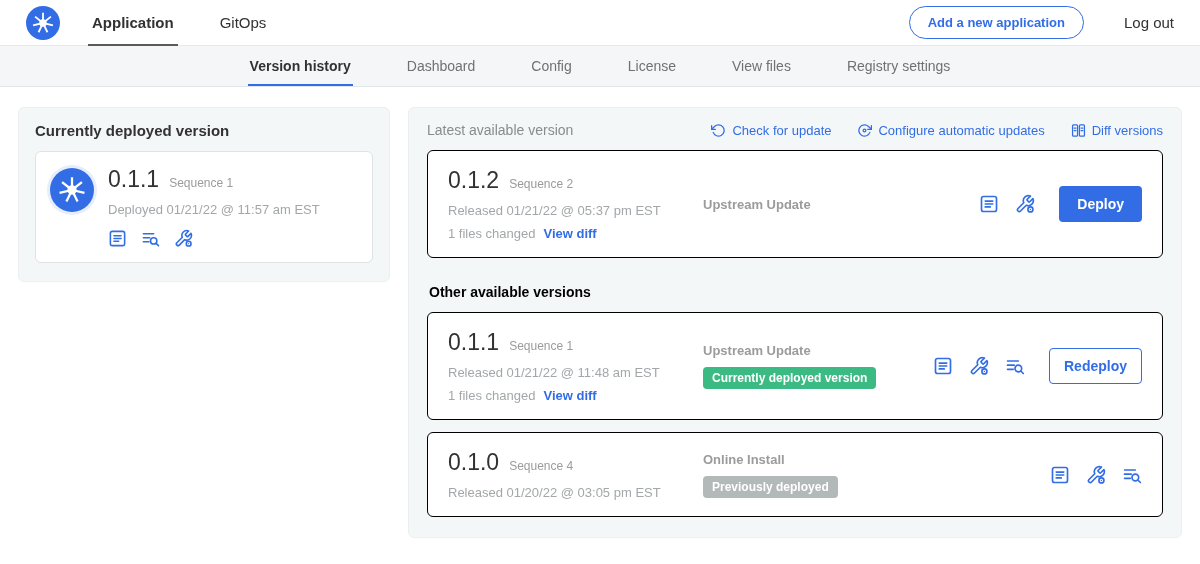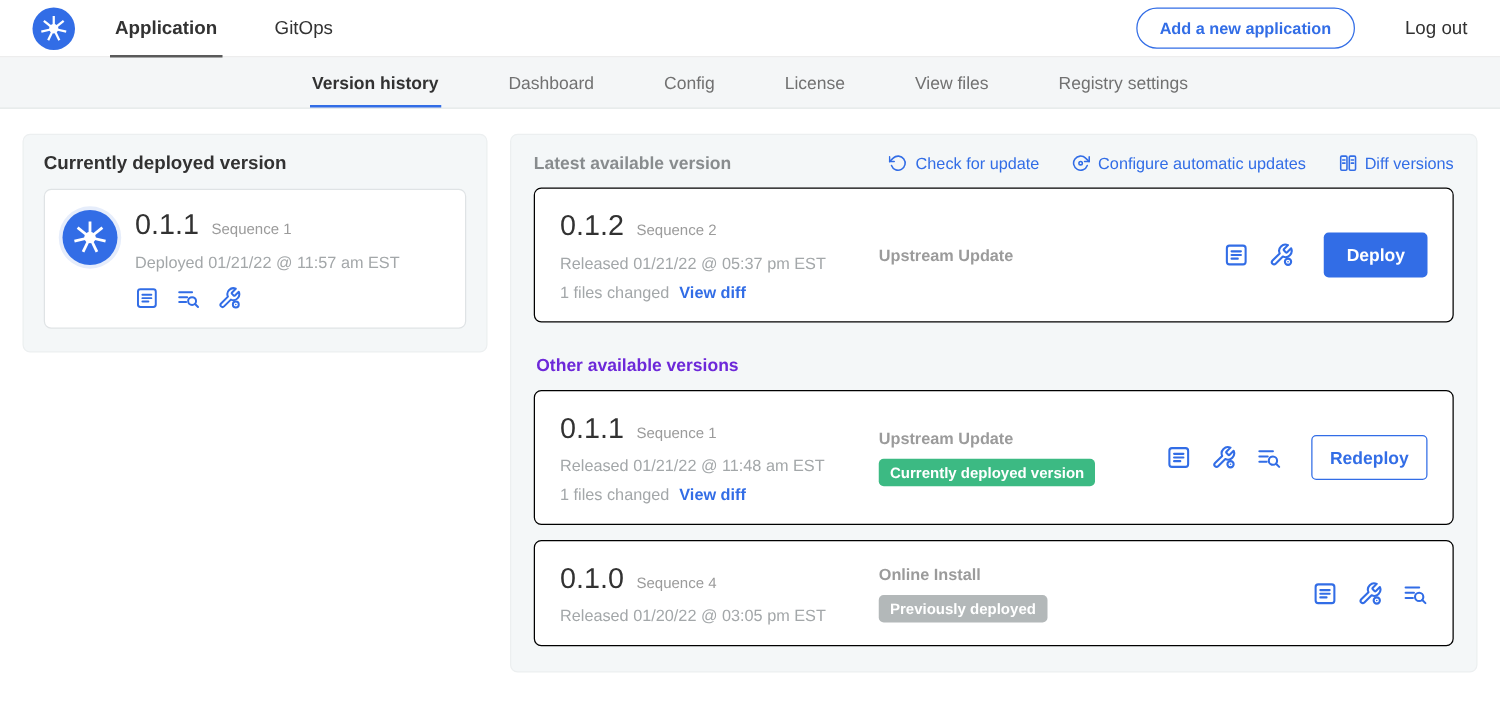--- a/index.html
+++ b/index.html
@@ -44,25 +44,25 @@
   .dep-version-row { display: flex; align-items: baseline; gap: 10px; }
   .version-number { font-size: 23px; font-weight: normal; color: #323232; }
   .sequence-label { font-size: 12px; color: #9b9b9b; }
   .muted-line { font-size: 13px; color: #a3a7a9; margin-top: 9px; }
   .icon-row { display: flex; gap: 14px; margin-top: 12px; align-items: center; }
   .icon-btn { cursor: pointer; display: inline-flex; line-height: 0; }
 
   
   .versions-panel { flex: 1; padding: 14px 18px 20px; }
   .vp-header { display: flex; align-items: center; justify-content: space-between; }
-  .vp-title { font-size: 14px; font-weight: bold; color: #888c8e; }
+  .vp-title { font-size: 14px; font-weight: normal; color: #888c8e; }
   .vp-actions { display: flex; gap: 26px; }
   .vp-action { display: flex; align-items: center; gap: 6px; color: #326de6;
     font-size: 13px; font-weight: normal; cursor: pointer; }
-  .other-title { font-size: 14px; font-weight: bold; color: #6d28d9; margin: 26px 0 0 2px; }
+  .other-title { font-size: 14px; font-weight: bold; color: #000000; margin: 26px 0 0 2px; }
 
   .version-card { margin-top: 12px; background: #fff; border: 1px solid #000000;
     border-radius: 6px; padding: 16px 20px; display: grid;
     grid-template-columns: 255px 1fr auto; align-items: center; }
   .vc-left .ver-row { display: flex; align-items: baseline; gap: 10px; }
   .vc-left .files-row { display: flex; gap: 8px; margin-top: 8px; font-size: 13px;
     color: #a3a7a9; align-items: baseline; }
   .view-diff { color: #326de6; font-weight: bold; font-size: 13px; cursor: pointer; }
   .vc-mid { font-size: 13px; font-weight: bold; color: #9b9b9b; }
   .badge { display: inline-block; margin-top: 9px; padding: 4px 9px; border-radius: 4px;

